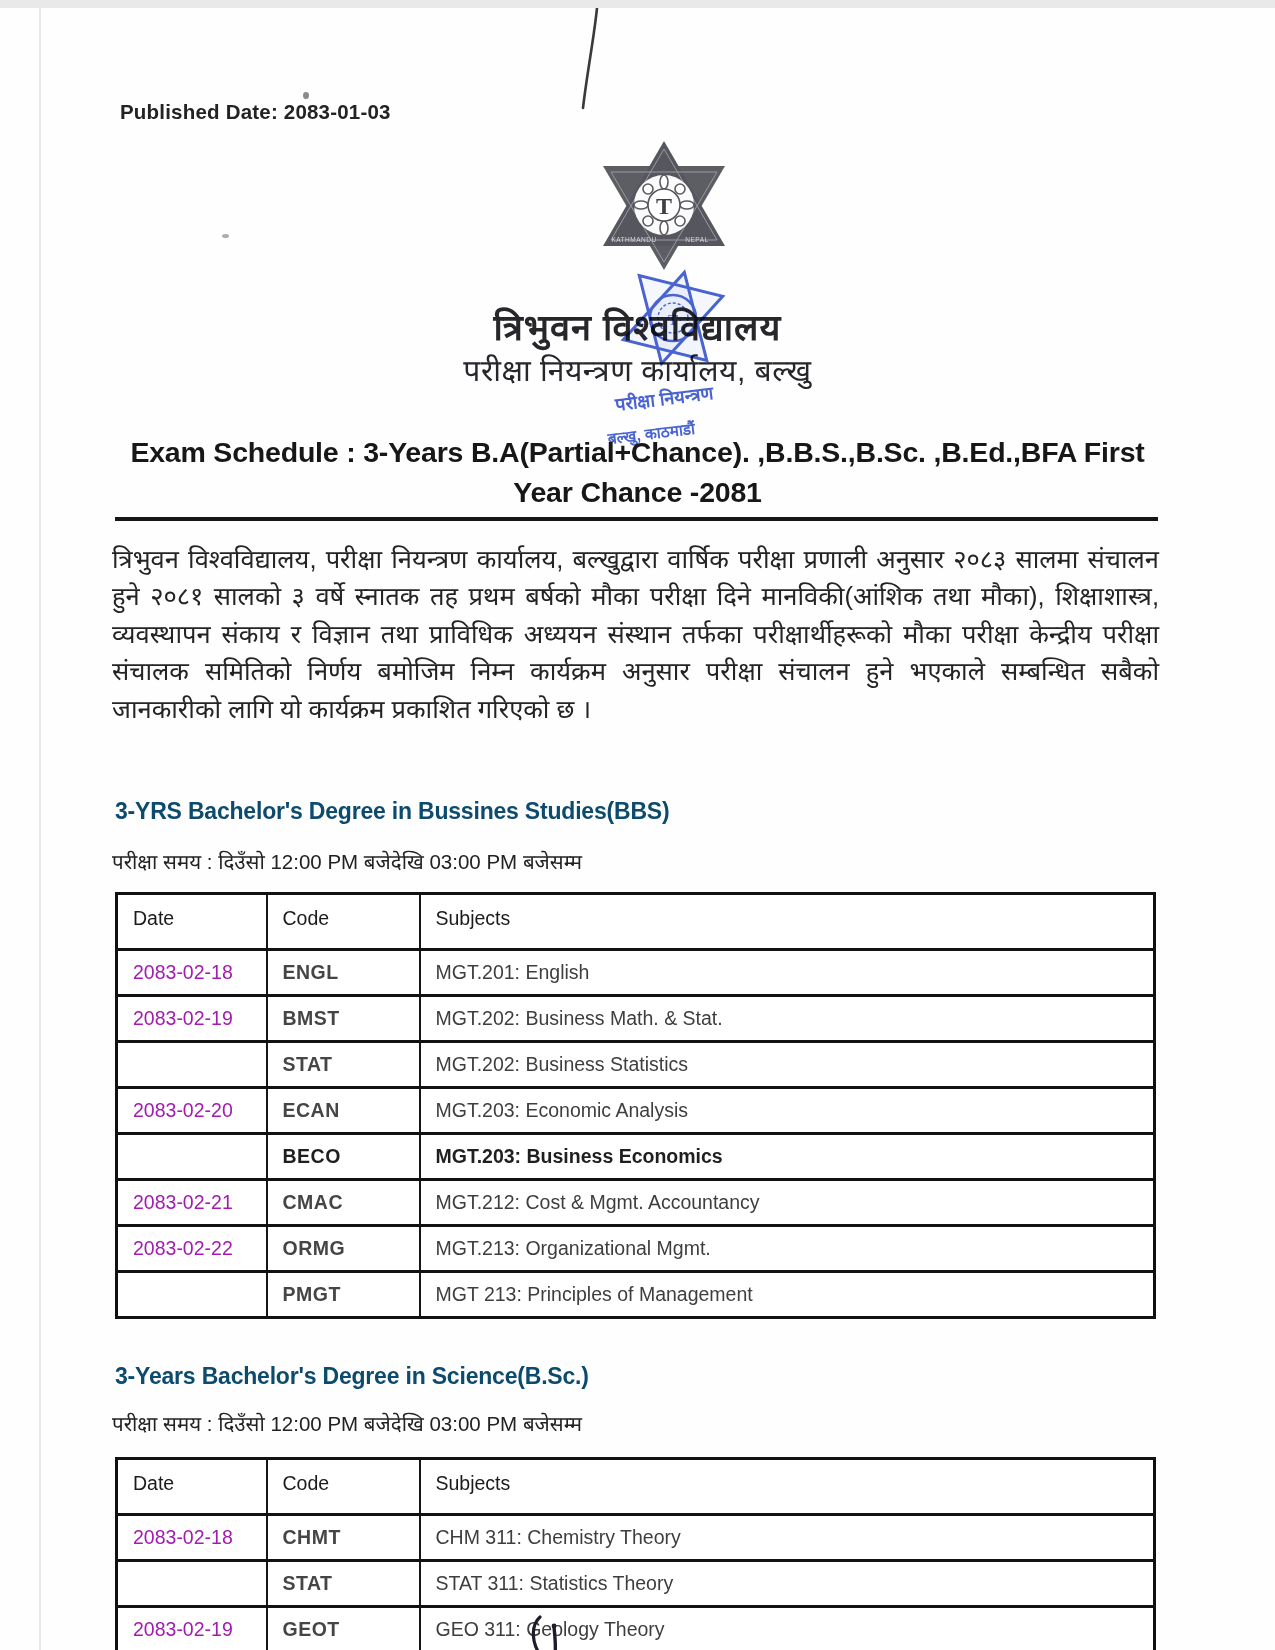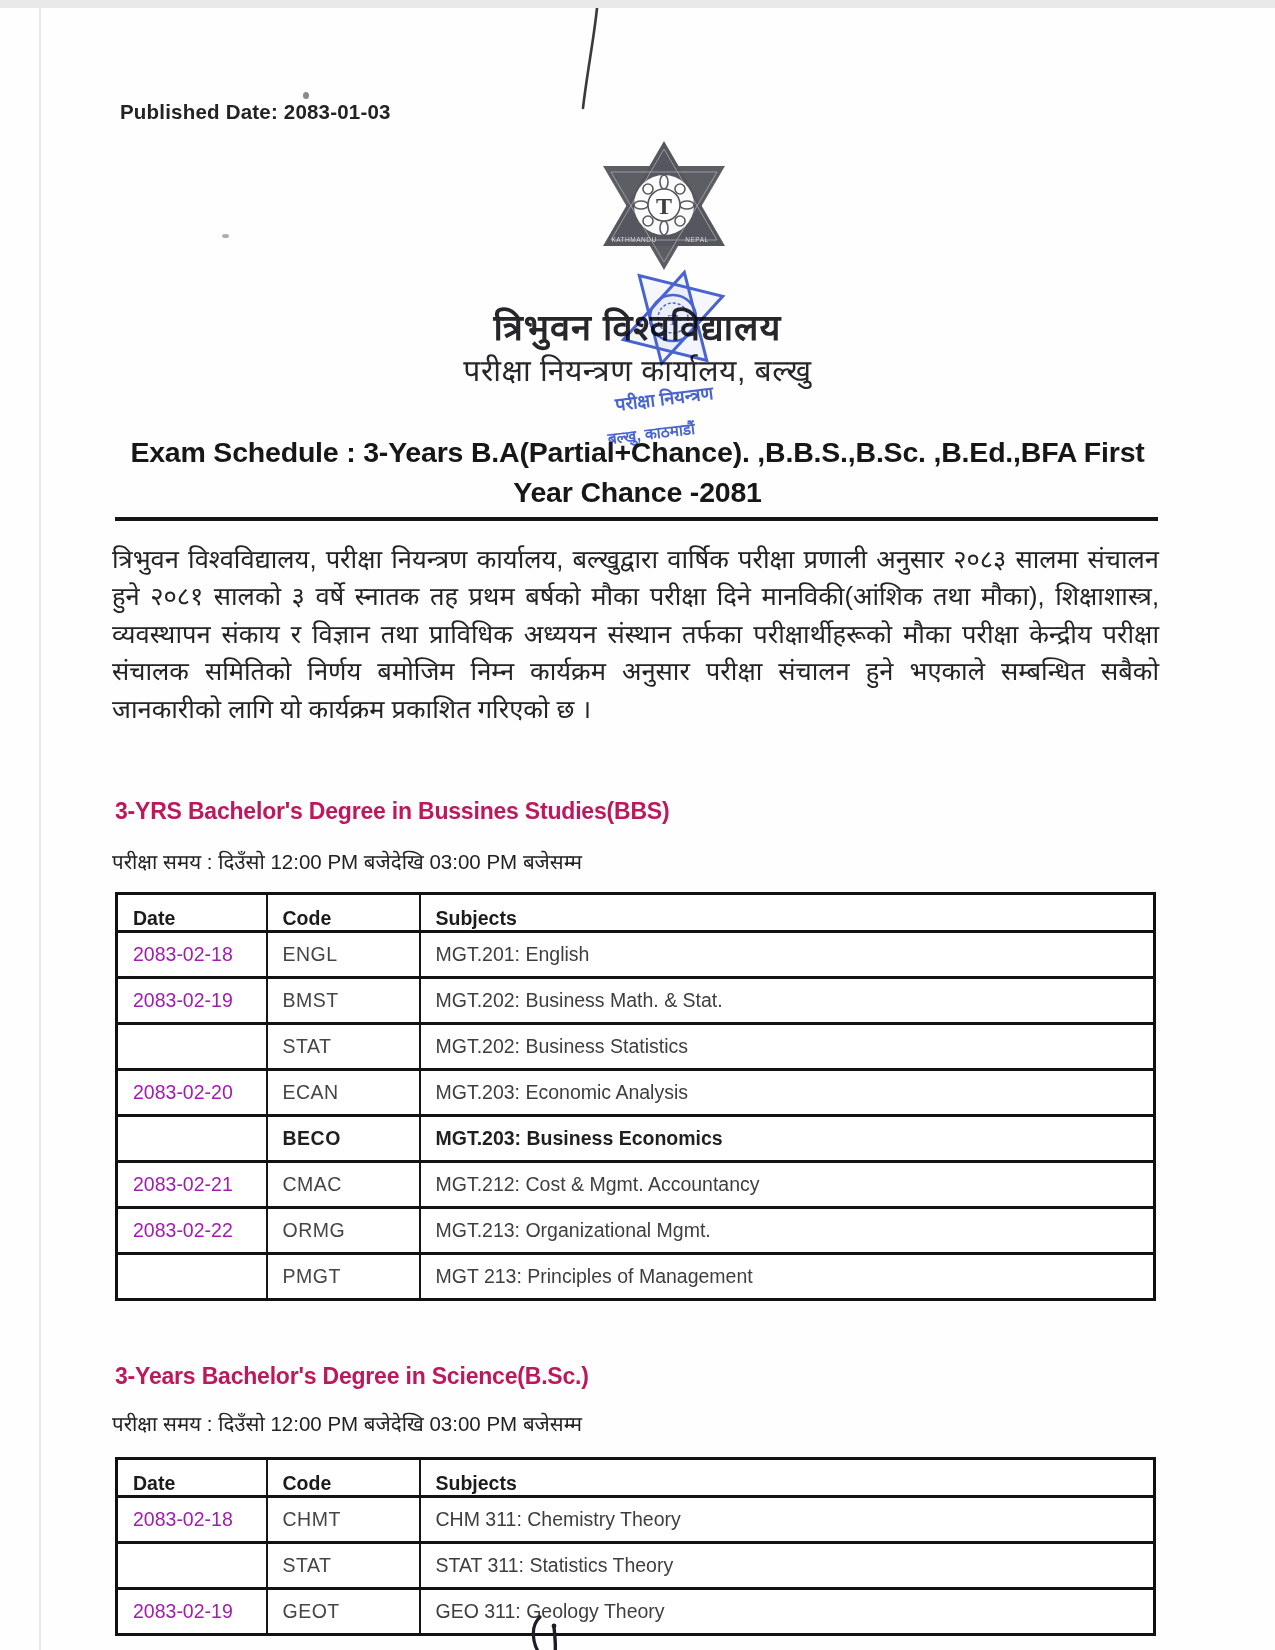--- a/index.html
+++ b/index.html
@@ -25,35 +25,35 @@
   .stamp-svg { mix-blend-mode:multiply; opacity:.88; }
 
   .title { left:60px; top:424px; width:1155px; text-align:center;
     font-size:28.5px; line-height:40px; font-weight:700; color:#171717; letter-spacing:-.2px; }
   .title-underline { left:115px; top:509px; width:1043px; height:4px; background:#161616; }
 
   .intro { left:112px; top:533px; width:1047px;
     font-size:25.5px; line-height:37.4px; color:#242424;
     text-align:justify; text-justify:inter-word; }
 
-  .sec-head { font-size:23px; font-weight:700; color:#be185d; letter-spacing:-.2px;text-align:right; }
+  .sec-head { font-size:23px; font-weight:700; color:#0c4a6e; letter-spacing:-.2px;text-align:right; }
   .time-line { font-size:20.5px; color:#222; }
 
   table.sched { border-collapse:collapse; width:1041px; background:#fff;
     border:3px solid #101010; table-layout:fixed; }
   table.sched th, table.sched td {
     border-left:2px solid #161616; border-right:2px solid #161616;
     border-top:3px solid #121212; border-bottom:3px solid #121212;
     padding:10px 15px; font-size:19.5px; text-align:left;
     overflow:hidden; white-space:nowrap;
   }
-  table.sched th { font-weight:700; color:#1b1b1b; padding-top:12px; padding-bottom:0; }
+  table.sched th { font-weight:400; color:#1b1b1b; padding-top:12px; padding-bottom:18px; }
   table.sched td { color:#3e3e3e; }
   table.sched td.c-date { color:#a21caf; }
-  table.sched td.c-code { color:#454545; letter-spacing:.5px; }
+  table.sched td.c-code { color:#454545; letter-spacing:.5px;font-weight:bold; }
   table.sched tr.em td { font-weight:600; color:#1f1f1f; }
 </style>
 </head>
 <body>
 
 <div class="page">
 
   <div class="abs scan-line"></div>
   <div class="abs speck" style="left:303px;top:84px;width:6px;height:7px;"></div>
   <div class="abs speck" style="left:222px;top:226px;width:7px;height:4px;opacity:.7;"></div>

